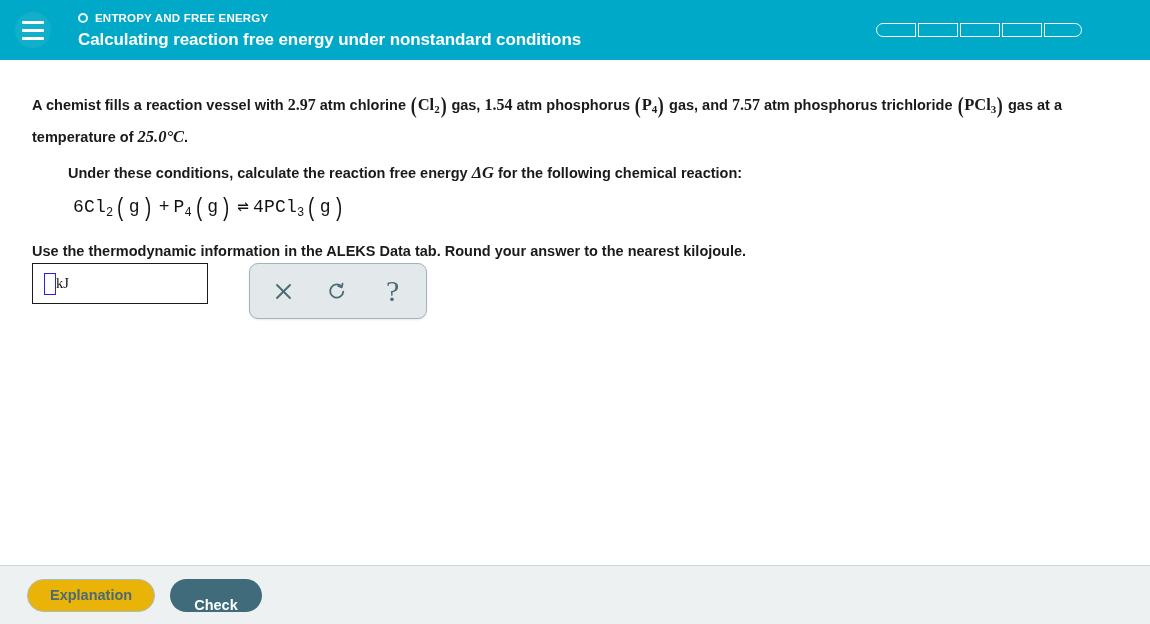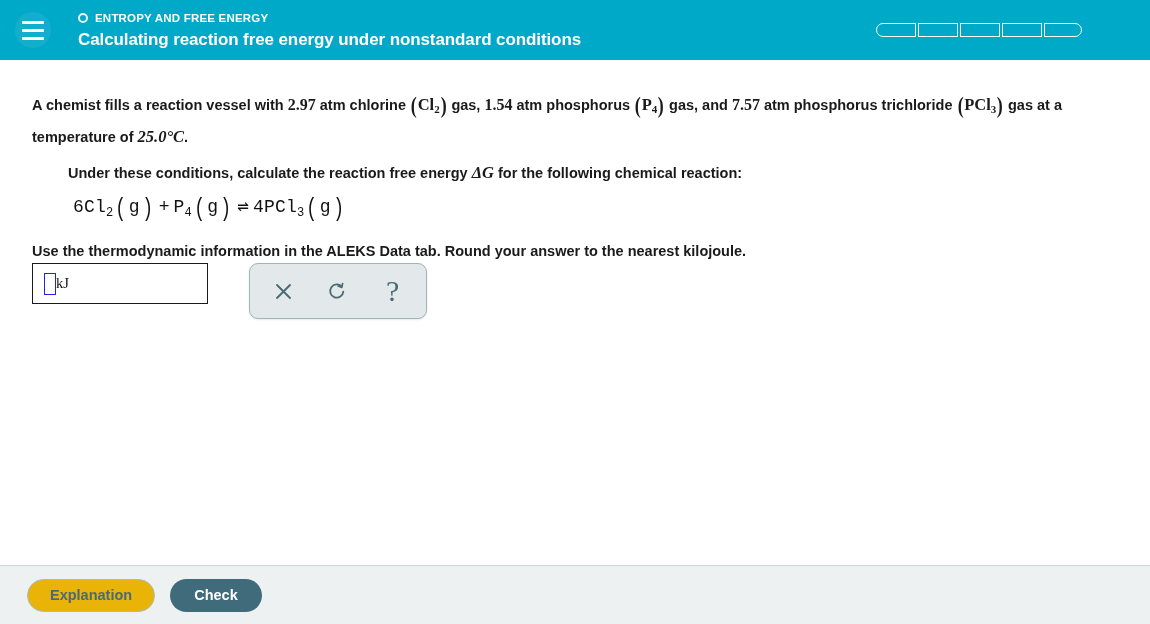--- a/index.html
+++ b/index.html
@@ -279,21 +279,21 @@
     border-radius: 17px;
     background: #eab308;
     color: #4a6b74;
     font-size: 14.5px;
     font-weight: bold;
     cursor: pointer;
     box-sizing: border-box;
   }
   .btn-check {
     margin-left: 15px;
-    padding: 0 24px;
+    padding: 10px 24px;
     height: 33px;
     line-height: 33px;
     border: none;
     border-radius: 17px;
     background: #3f6b7a;
     color: #ffffff;
     font-size: 14.5px;
     font-weight: bold;
     cursor: pointer;
     box-sizing: border-box;

